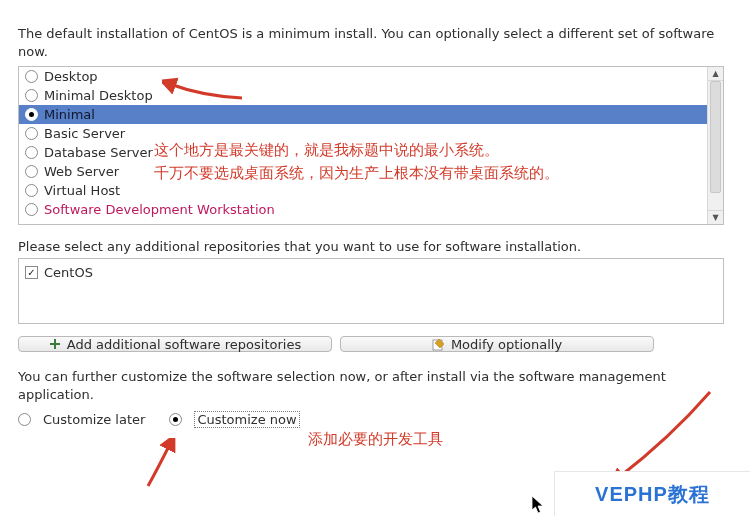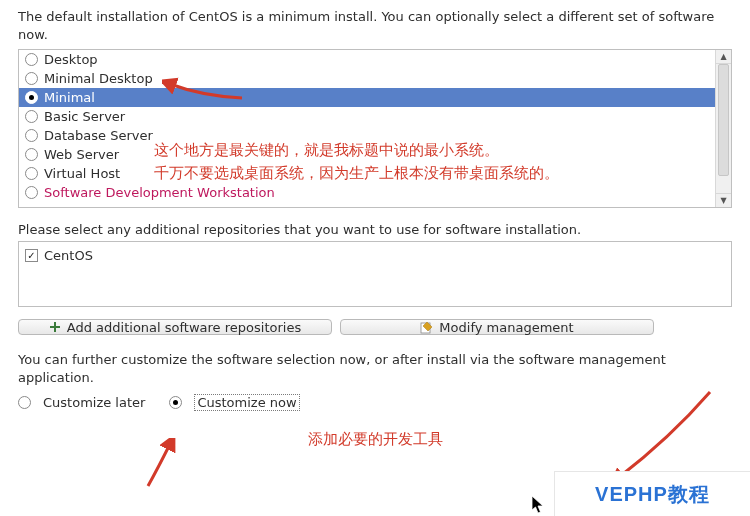--- a/index.html
+++ b/index.html
@@ -8,21 +8,21 @@
     padding: 0;
     font-family: "DejaVu Sans", "Liberation Sans", Arial, sans-serif;
     font-size: 13px;
     color: #2e2e2e;
     background: #fff;
     width: 750px;
     height: 516px;
     overflow: hidden;
     position: relative;
   }
-  .content { padding: 8px 18px 0 18px; }
+  .content { padding: 8px 26px 0 18px; margin-top: 17px; }
   .intro { margin-bottom: 6px; line-height: 1.35; }
   .list-box {
     border: 1px solid #bfbfbf;
     height: 159px;
     background: #fff;
     position: relative;
     overflow: hidden;
     display: flex;
   }
   .list-box-inner { flex: 1; overflow: hidden; }
@@ -47,21 +47,21 @@
   .scroll .up { top: 0; border-bottom: 1px solid #d8d8d8; }
   .scroll .down { bottom: 0; border-top: 1px solid #d8d8d8; }
   .radio-row {
     display: flex; align-items: center;
     height: 19px;
     padding-left: 6px;
     gap: 6px;
   }
   .radio-row.selected {
     background: #5880c8;
-    color: #ffffff;
+    color: #0f172a;
   }
   .radio-row .r {
     width: 13px; height: 13px; border-radius: 50%;
     border: 1px solid #8a8a8a; background: #fff;
     display: inline-flex; align-items: center; justify-content: center;
     flex-shrink: 0;
   }
   .radio-row.selected .r { border-color: #fff; background: #fff; }
   .radio-row .r .dot {
     width: 5px; height: 5px; border-radius: 50%; background: #000;
@@ -208,21 +208,21 @@
         <rect x="5" y="1" width="2" height="10" fill="#3a7a3a"></rect>
         <rect x="1" y="5" width="10" height="2" fill="#3a7a3a"></rect>
       </svg>
       <span>Add additional software repositories</span>
     </div>
     <div class="btn btn-mod">
       <svg width="13" height="13" viewBox="0 0 13 13">
         <rect x="1" y="2" width="9" height="10" fill="#fff" stroke="#888" stroke-width="0.8"></rect>
         <path d="M7 1 L12 6 L8 10 L3 5 Z" fill="#d8a020" stroke="#a87810" stroke-width="0.5"></path>
       </svg>
-      <span>Modify management</span>
+      <span>Modify optionally</span>
     </div>
   </div>
 
   <div class="customize-text">You can further customize the software selection now, or after install via the software management application.</div>
 
   <div class="customize-row">
     <label class="rlabel">
       <span class="r"></span>
       <span class="txt">Customize later</span>
     </label>

